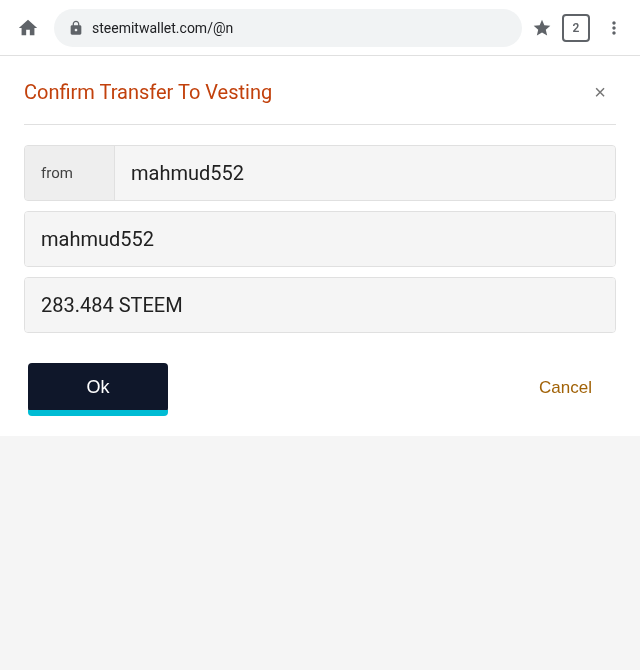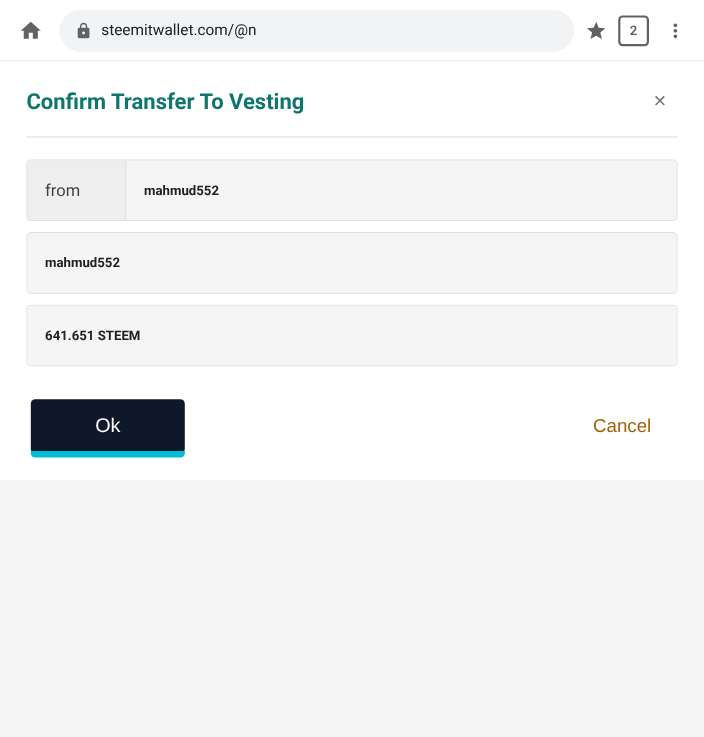--- a/index.html
+++ b/index.html
@@ -123,22 +123,22 @@
 
     .modal-header {
       display: flex;
       align-items: center;
       justify-content: space-between;
       margin-bottom: 16px;
     }
 
     .modal-title {
       font-size: 20px;
-      font-weight: 700;
-      color: #0f766e;
+      font-weight: 400;
+      color: #c2410c;
     }
 
     .close-btn {
       background: none;
       border: none;
       cursor: pointer;
       font-size: 20px;
       color: #757575;
       display: flex;
       align-items: center;
@@ -181,25 +181,24 @@
       font-size: 15px;
       color: #424242;
       font-weight: 400;
       border-right: 1px solid #e0e0e0;
     }
 
     .form-value {
       display: flex;
       align-items: center;
       padding: 12px 16px;
-      font-size: 12px;
+      font-size: 20px;
       color: #212121;
       background: #f5f5f5;
       flex: 1;
-      font-weight: bold;
     }
 
     
     .button-row {
       display: flex;
       align-items: center;
       justify-content: space-between;
       padding: 0 4px;
     }
 
@@ -284,21 +283,21 @@
       <div class="form-row">
         <span class="form-label">from</span>
         <span class="form-value">mahmud552</span>
       </div>
 
       <div class="form-row">
         <span class="form-value">mahmud552</span>
       </div>
 
       <div class="form-row">
-        <span class="form-value">641.651 STEEM</span>
+        <span class="form-value">283.484 STEEM</span>
       </div>
 
 
     </div>
 
     <div class="button-row">
       <button class="ok-btn">Ok</button>
       <button class="cancel-btn">Cancel</button>
     </div>
   </div>

